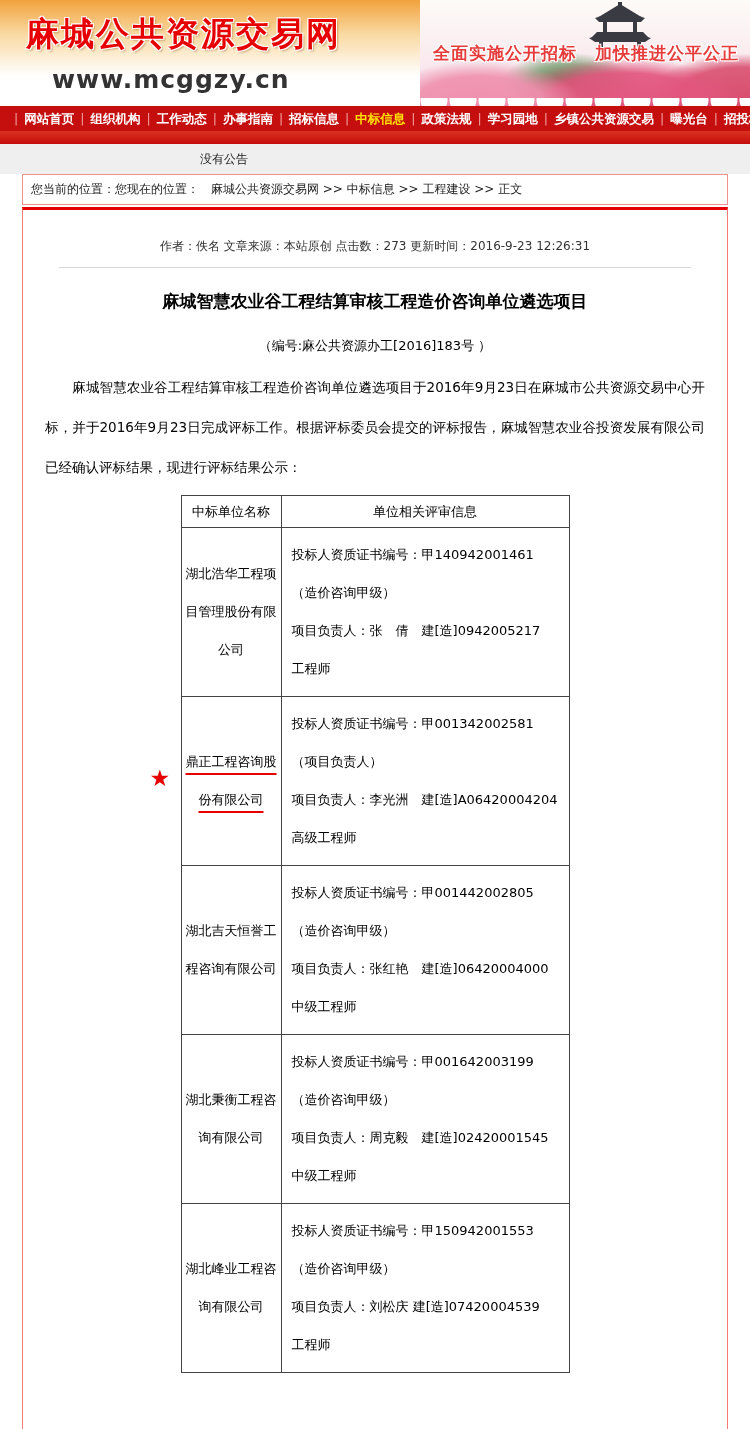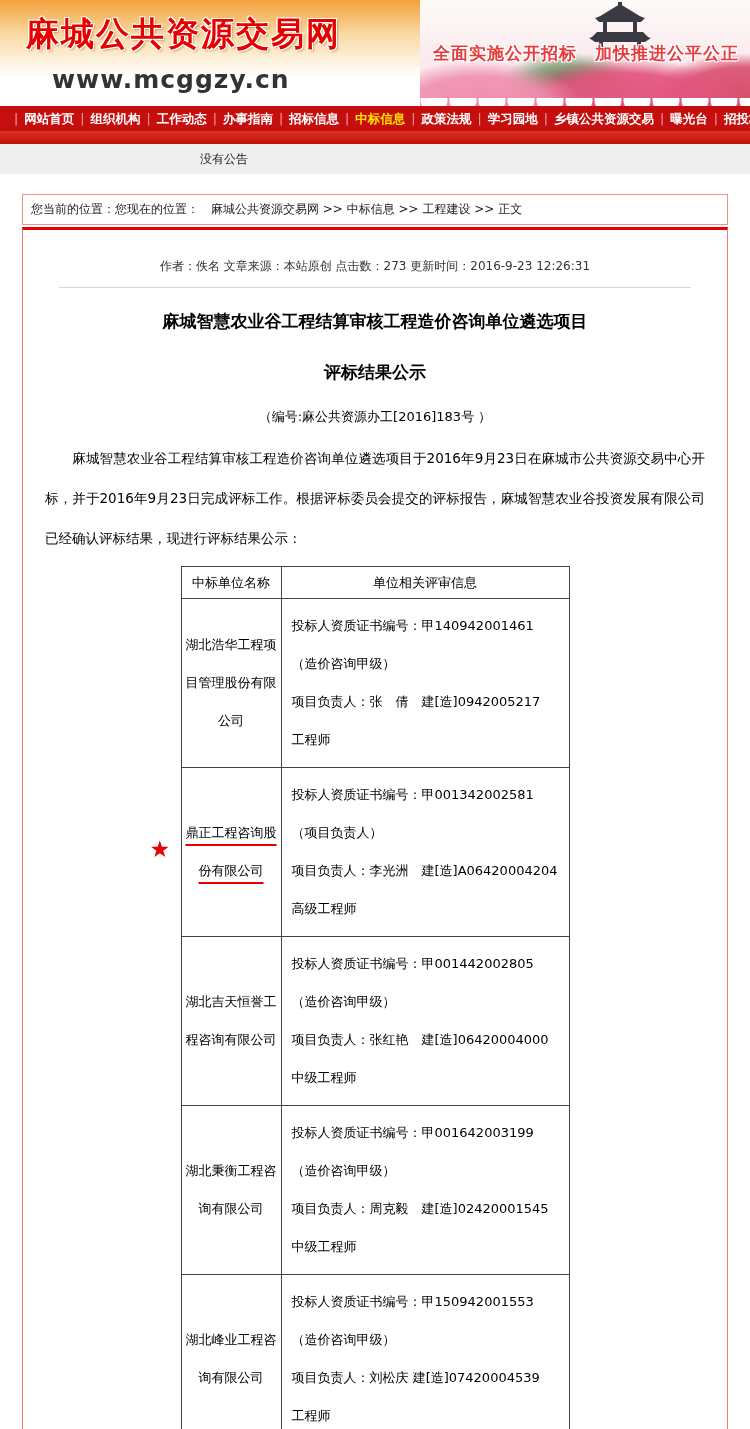--- a/index.html
+++ b/index.html
@@ -32,21 +32,21 @@
     text-shadow:1px 1px 0 #fff,-1px -1px 0 #fff,1px -1px 0 #fff,-1px 1px 0 #fff; }
   
   .navbar { background:#c50f0f; height:25px; line-height:25px; padding-left:8px; white-space:nowrap;
     font-size:12.5px; font-weight:bold; }
   .navbar a { color:#fff; text-decoration:none; }
   .navbar a.active { color:#ffe400; }
   .nav-sep { color:#f0a0a0; margin:0 6px; font-weight:normal; }
   .navbar-strip { height:13px; background:linear-gradient(to bottom,#d93220,#c40c0c); }
   
   .notice-bar { background:#efefef; height:30px; line-height:30px; font-size:12px; color:#222; padding-left:200px; }
-  .breadcrumb-box { margin:20px 22px 0; border:1px solid #f0908d; font-size:12px; color:#222; padding:6px 8px; background:#fff; }
+  .breadcrumb-box { margin:0 22px 0; border:1px solid #f0908d; font-size:12px; color:#222; padding:6px 8px; background:#fff; }
   .breadcrumb-box a { color:#222; text-decoration:none; }
   
   .content { margin:2px 22px 0; border:1px solid #f47a76; border-top:3px solid #e60000;
     background:#fff; padding:10px 20px 60px; position:relative; }
   .article-title { text-align:center; font-weight:bold; font-size:15px; margin:8px 0 0; }
   .article-meta { text-align:center; font-size:12px; color:#333; margin:18px 0 12px; }
   .meta-divider { border-bottom:1px solid #d8d8d8; margin:0 16px 6px; height:1px; }
   .h1 { text-align:center; font-size:17px; font-weight:bold; margin:22px 0 0; }
   .h2 { text-align:center; font-size:17px; font-weight:bold; margin:28px 0 0; }
   .doc-no { text-align:center; font-size:13px; margin:24px 0 0; }
@@ -98,21 +98,20 @@
   <span>没有公告</span>
 </div>
 
 <div class="breadcrumb-box"><span>您当前的位置：您现在的位置：　</span><a href="#">麻城公共资源交易网</a><span> &gt;&gt; </span><a href="#">中标信息</a><span> &gt;&gt; </span><a href="#">工程建设</a><span> &gt;&gt; 正文</span></div>
 
 <div class="content">
   <div class="article-meta">作者：佚名 文章来源：本站原创 点击数：273 更新时间：2016-9-23 12:26:31</div>
   <div class="meta-divider"></div>
 
   <div class="h1">麻城智慧农业谷工程结算审核工程造价咨询单位遴选项目</div>
-  <div class="h2">评标结果公示</div>
   <div class="doc-no">（编号:麻公共资源办工[2016]183号 ）</div>
 
   <div class="para">　　麻城智慧农业谷工程结算审核工程造价咨询单位遴选项目于2016年9月23日在麻城市公共资源交易中心开标，并于2016年9月23日完成评标工作。根据评标委员会提交的评标报告，麻城智慧农业谷投资发展有限公司已经确认评标结果，现进行评标结果公示：</div>
 
   <div class="table-wrap">
     <table class="result">
       <thead>
         <tr>
           <th class="hd-name">中标单位名称</th>
           <th class="hd-info">单位相关评审信息</th>

